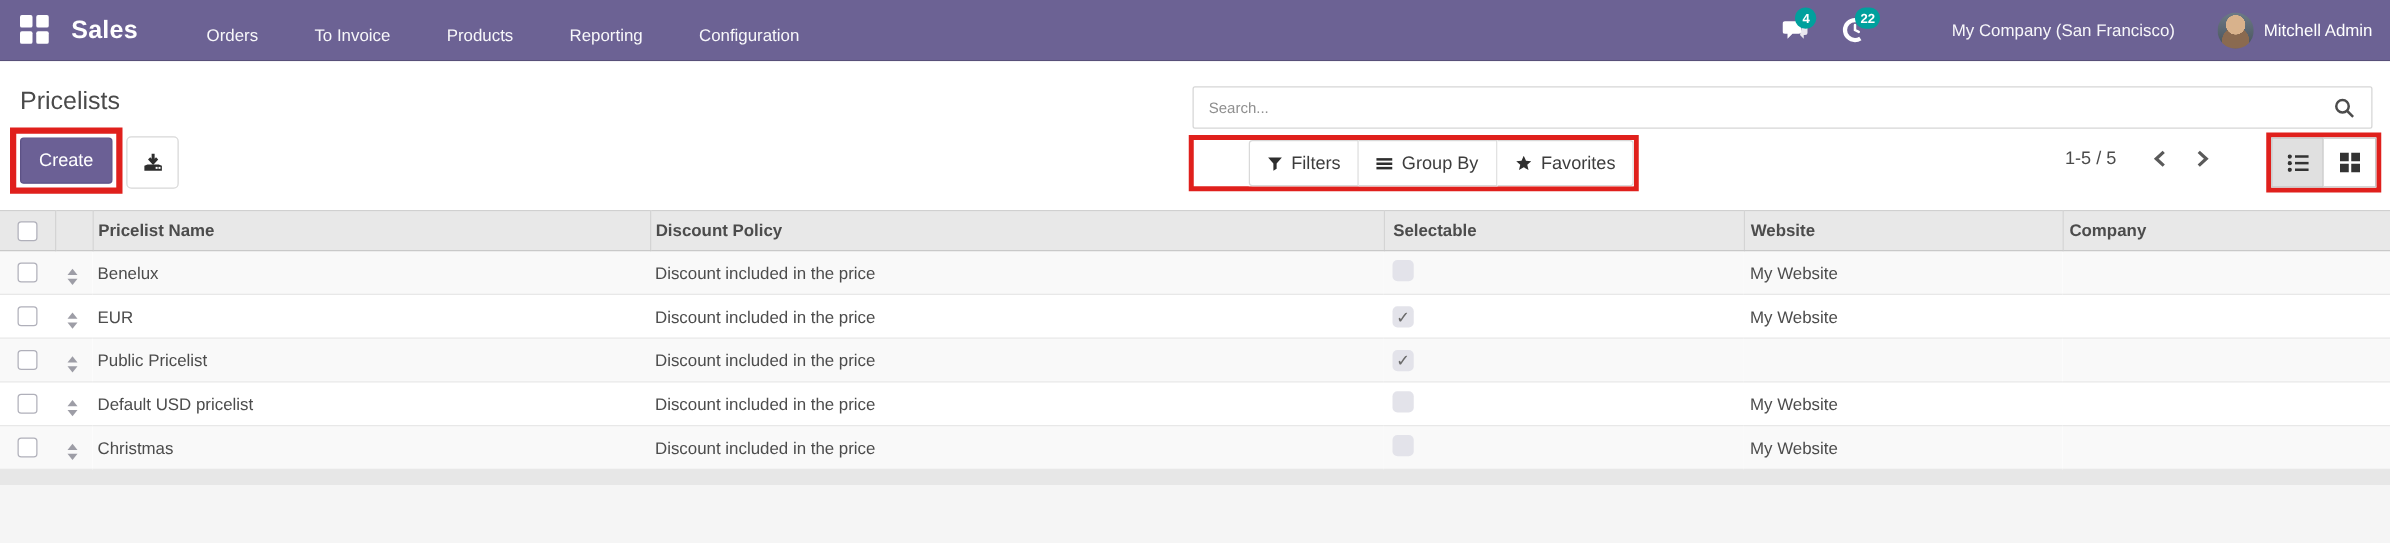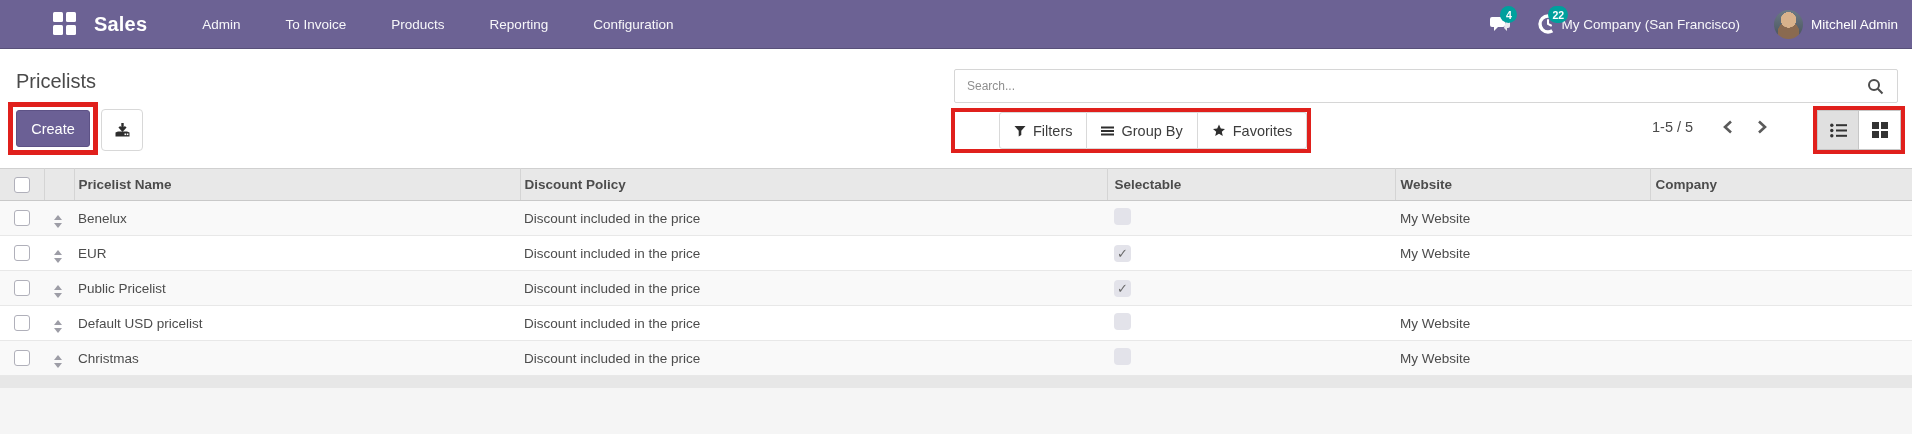--- a/index.html
+++ b/index.html
@@ -5,36 +5,36 @@
   * { margin:0; padding:0; box-sizing:border-box; }
   html,body { width:1912px; height:434px; overflow:hidden; background:#fff;
               font-family:"Liberation Sans", sans-serif; }
   :root{
     --navbar:#6c6294; --primary:#6b6095; --badge:#00a09d; --annotation:#e0201c;
   }
 
   
   .navbar{ height:49px; background:var(--navbar); display:flex; align-items:center;
            justify-content:space-between; border-bottom:1px solid rgba(0,0,0,.18); }
-  .nav-left{ display:flex; align-items:center; padding-left:16px;margin-left:37px; }
+  .nav-left{ display:flex; align-items:flex-end; padding-left:16px; }
   .apps-btn{ width:24px; height:24px; display:grid; grid-template-columns:10px 10px;
              grid-template-rows:10px 10px; gap:3px; cursor:pointer; }
   .apps-btn i{ background:#fff; border-radius:1.5px; }
   .brand{ color:#fff; font-size:20px; font-weight:600; margin-left:17px; letter-spacing:.2px; }
   .nav-menu{ display:flex; margin-left:55px; gap:45px; }
   .nav-item{ color:rgba(255,255,255,.95); font-size:13.5px; cursor:pointer; }
 
   .nav-right{ display:flex; align-items:center; padding-right:14px; }
   .nav-iconbtn{ position:relative; width:26px; height:26px; display:flex; align-items:center;
                 justify-content:center; cursor:pointer; }
   .nav-iconbtn + .nav-iconbtn{ margin-left:22px; }
   .badge{ position:absolute; top:-5px; left:13px; min-width:17px; height:17px; padding:0 4px;
           background:var(--badge); color:#fff; font-size:10.5px; font-weight:bold;
           border-radius:9px; display:flex; align-items:center; justify-content:center; }
-  .company{ color:rgba(255,255,255,.95); font-size:13.5px; cursor:pointer; }
+  .company{ color:rgba(255,255,255,.95); font-size:13.5px; margin-left:64px; cursor:pointer; }
   .userbtn{ display:flex; align-items:center; margin-left:34px; cursor:pointer; }
   .avatar{ width:29px; height:29px; border-radius:50%;
            background:
              radial-gradient(circle at 50% 34%, #d8b28c 0 32%, rgba(0,0,0,0) 33%),
              radial-gradient(circle at 50% 78%, #8a6a50 0 40%, rgba(0,0,0,0) 41%),
              linear-gradient(#6c7a86, #47525b); }
   .username{ color:#fff; font-size:13.5px; margin-left:8px; }
 
   
   .control{ position:relative; height:119px; background:#fff; }
@@ -113,21 +113,21 @@
 <nav class="navbar">
   <div class="nav-left">
     <span class="apps-btn">
         <i></i>
         <i></i>
         <i></i>
         <i></i>
       </span>
     <span class="brand">Sales</span>
     <div class="nav-menu">
-      <span class="nav-item">Admin</span>
+      <span class="nav-item">Orders</span>
       <span class="nav-item">To Invoice</span>
       <span class="nav-item">Products</span>
       <span class="nav-item">Reporting</span>
       <span class="nav-item">Configuration</span>
     </div>
   </div>
   <div class="nav-right">
     <span class="nav-iconbtn">
       <svg width="21" height="19" viewBox="0 0 21 19">
         <path d="M2 2 h11 a2 2 0 0 1 2 2 v6 a2 2 0 0 1 -2 2 h-5 l-4 4 v-4 h-2 a2 2 0 0 1 -2 -2 v-6 a2 2 0 0 1 2 -2 z" fill="#fff"></path>

